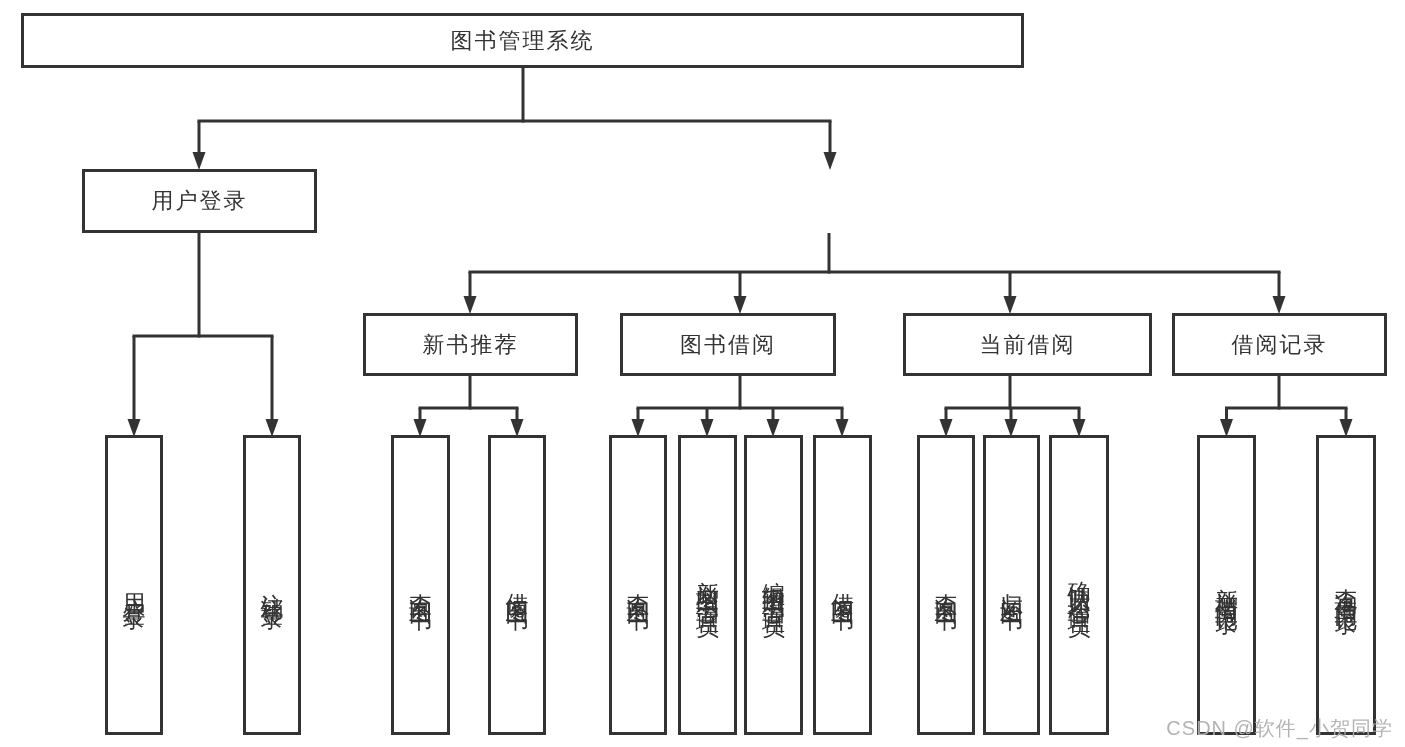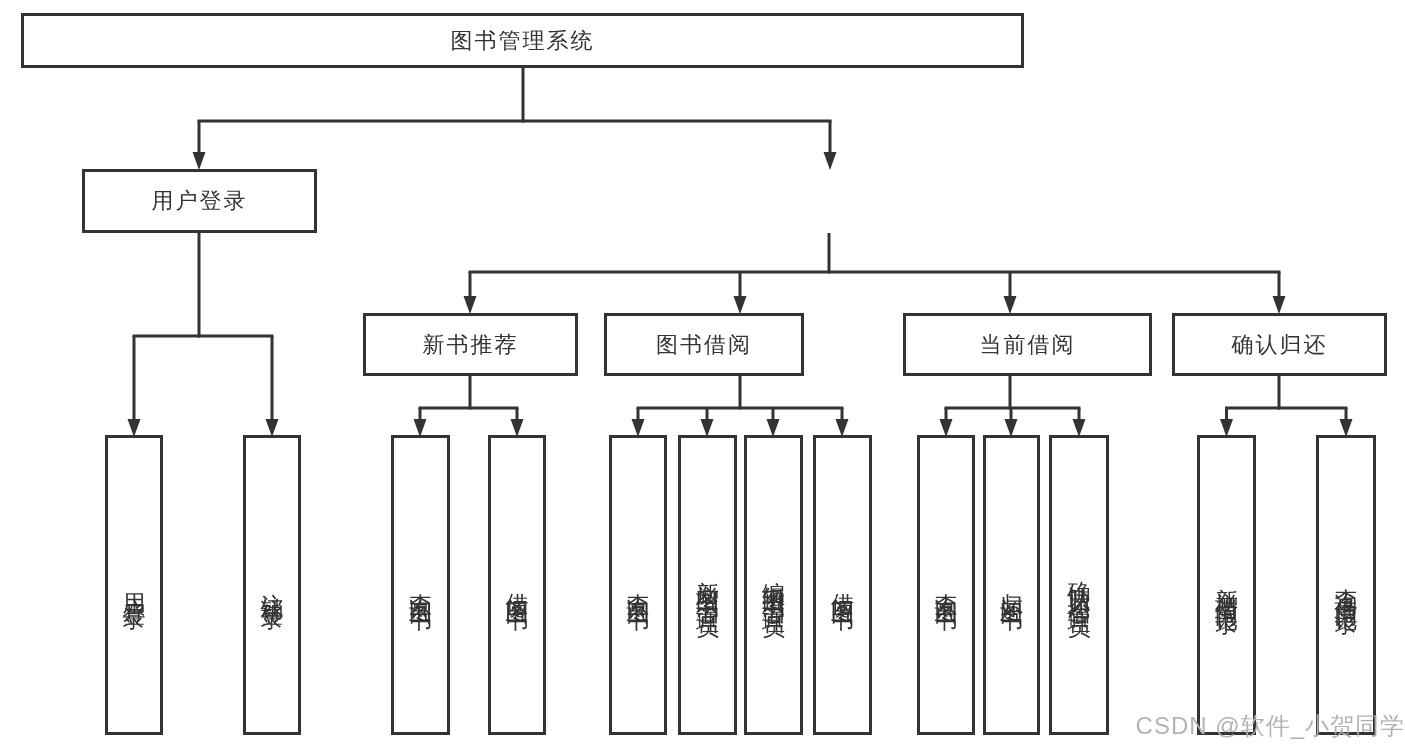--- a/index.html
+++ b/index.html
@@ -29,23 +29,23 @@
   }
   .v-node .lbl{
     writing-mode:vertical-rl;
     text-orientation:mixed;
     font-size:23px;
     line-height:1;
     letter-spacing:5px;
   }
   #watermark{
     position:absolute;
-    right:0;
+    right:12px;
     bottom:5px;
-    font-size:24px;
+    font-size:20px;
     color:rgba(175,175,175,0.95);
     letter-spacing:1px;
     white-space:nowrap;
     z-index:5;
     text-align:right;
   }
 </style>
 </head>
 <body>
 
@@ -117,28 +117,28 @@
     <span class="lbl">图书管理系统</span>
   </div>
 
   <div class="node h-node" style="left:82px;top:169px;width:235px;height:64px">
     <span class="lbl">用户登录</span>
   </div>
 
   <div class="node h-node" style="left:363px;top:313px;width:215px;height:63px">
     <span class="lbl">新书推荐</span>
   </div>
-  <div class="node h-node" style="left:604px;top:313px;width:200px;height:63px">
+  <div class="node h-node" style="left:620px;top:313px;width:216px;height:63px">
     <span class="lbl">图书借阅</span>
   </div>
   <div class="node h-node" style="left:903px;top:313px;width:249px;height:63px">
     <span class="lbl">当前借阅</span>
   </div>
   <div class="node h-node" style="left:1172px;top:313px;width:215px;height:63px">
-    <span class="lbl">确认归还</span>
+    <span class="lbl">借阅记录</span>
   </div>
 
   <div class="node v-node" style="left:105px;top:435px;width:58px;height:300px">
     <span class="lbl">用户登录</span>
   </div>
   <div class="node v-node" style="left:243px;top:435px;width:58px;height:300px">
     <span class="lbl">注销登录</span>
   </div>
 
   <div class="node v-node" style="left:391px;top:435px;width:59px;height:300px">

